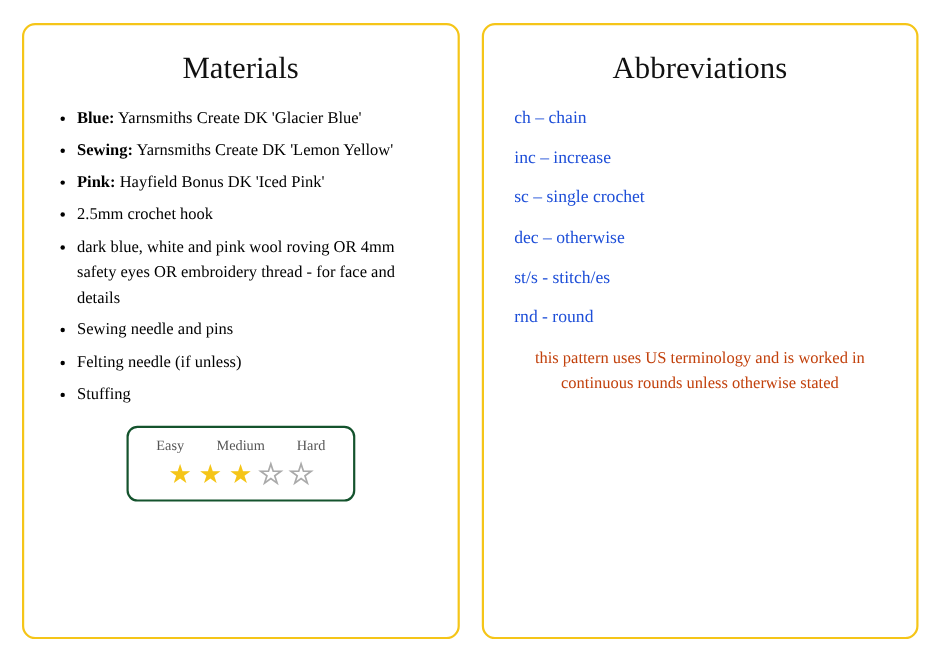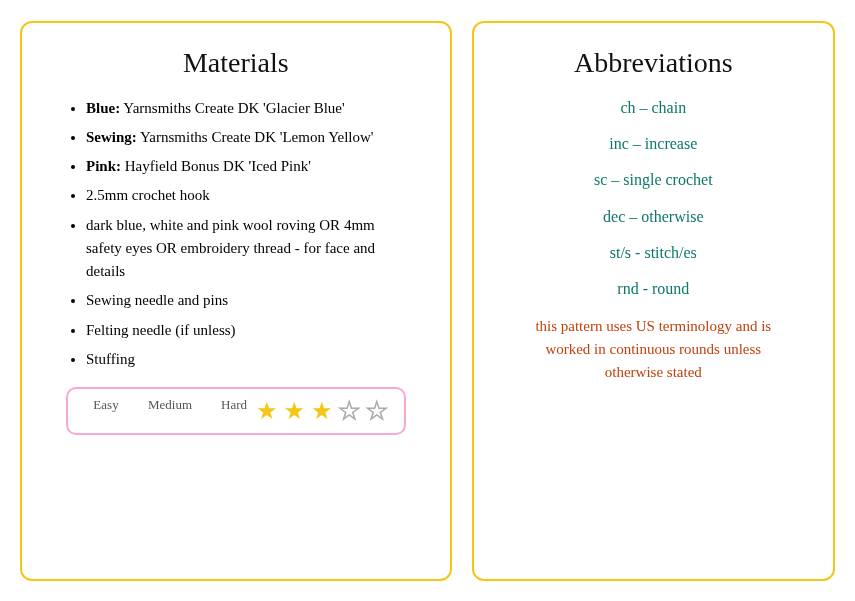--- a/index.html
+++ b/index.html
@@ -18,21 +18,21 @@
       display: flex;
       gap: 0;
       width: 855px;
       min-height: 560px;
       background: #fff;
     }
 
     .panel {
       border: 2.5px solid #f5c518;
       border-radius: 12px;
-      padding: 24px 44px;
+      padding: 24px 28px;
       flex: 1;
     }
 
     .panel-left {
       margin-right: 10px;
     }
 
     .panel-right {
       margin-left: 10px;
       font-family: Liberation Serif, serif;
@@ -65,26 +65,26 @@
 
     
     .difficulty-row {
       display: flex;
       flex-direction: column;
       align-items: center;
       margin-top: 16px;
     }
 
     .diff-inner {
-      border: 2px solid #f9a8d4;
+      border: 2px solid #14532d;
       border-radius: 10px;
       padding: 8px 16px;
       display: inline-flex;
-      flex-direction: row;
-      align-items: flex-start;
+      flex-direction: column;
+      align-items: center;
     }
 
     .diff-labels-row {
       display: flex;
       gap: 20px;
       margin-bottom: 4px;
     }
 
     .diff-label {
       font-size: 13px;
@@ -104,23 +104,23 @@
 
     .star-icon.filled { color: #f5c518; }
     .star-icon.empty {
       color: transparent;
       -webkit-text-stroke: 1.5px #aaa;
     }
 
     
     .abbrev-list {
       list-style: none;
-      text-align: center;
+      text-align: left;
       font-size: 16px;
-      color: #0f766e;
+      color: #1d4ed8;
       line-height: 1.4;
     }
 
     .abbrev-list li {
       margin-bottom: 14px;
     }
 
     .abbrev-note {
       text-align: center;
       font-size: 15px;

